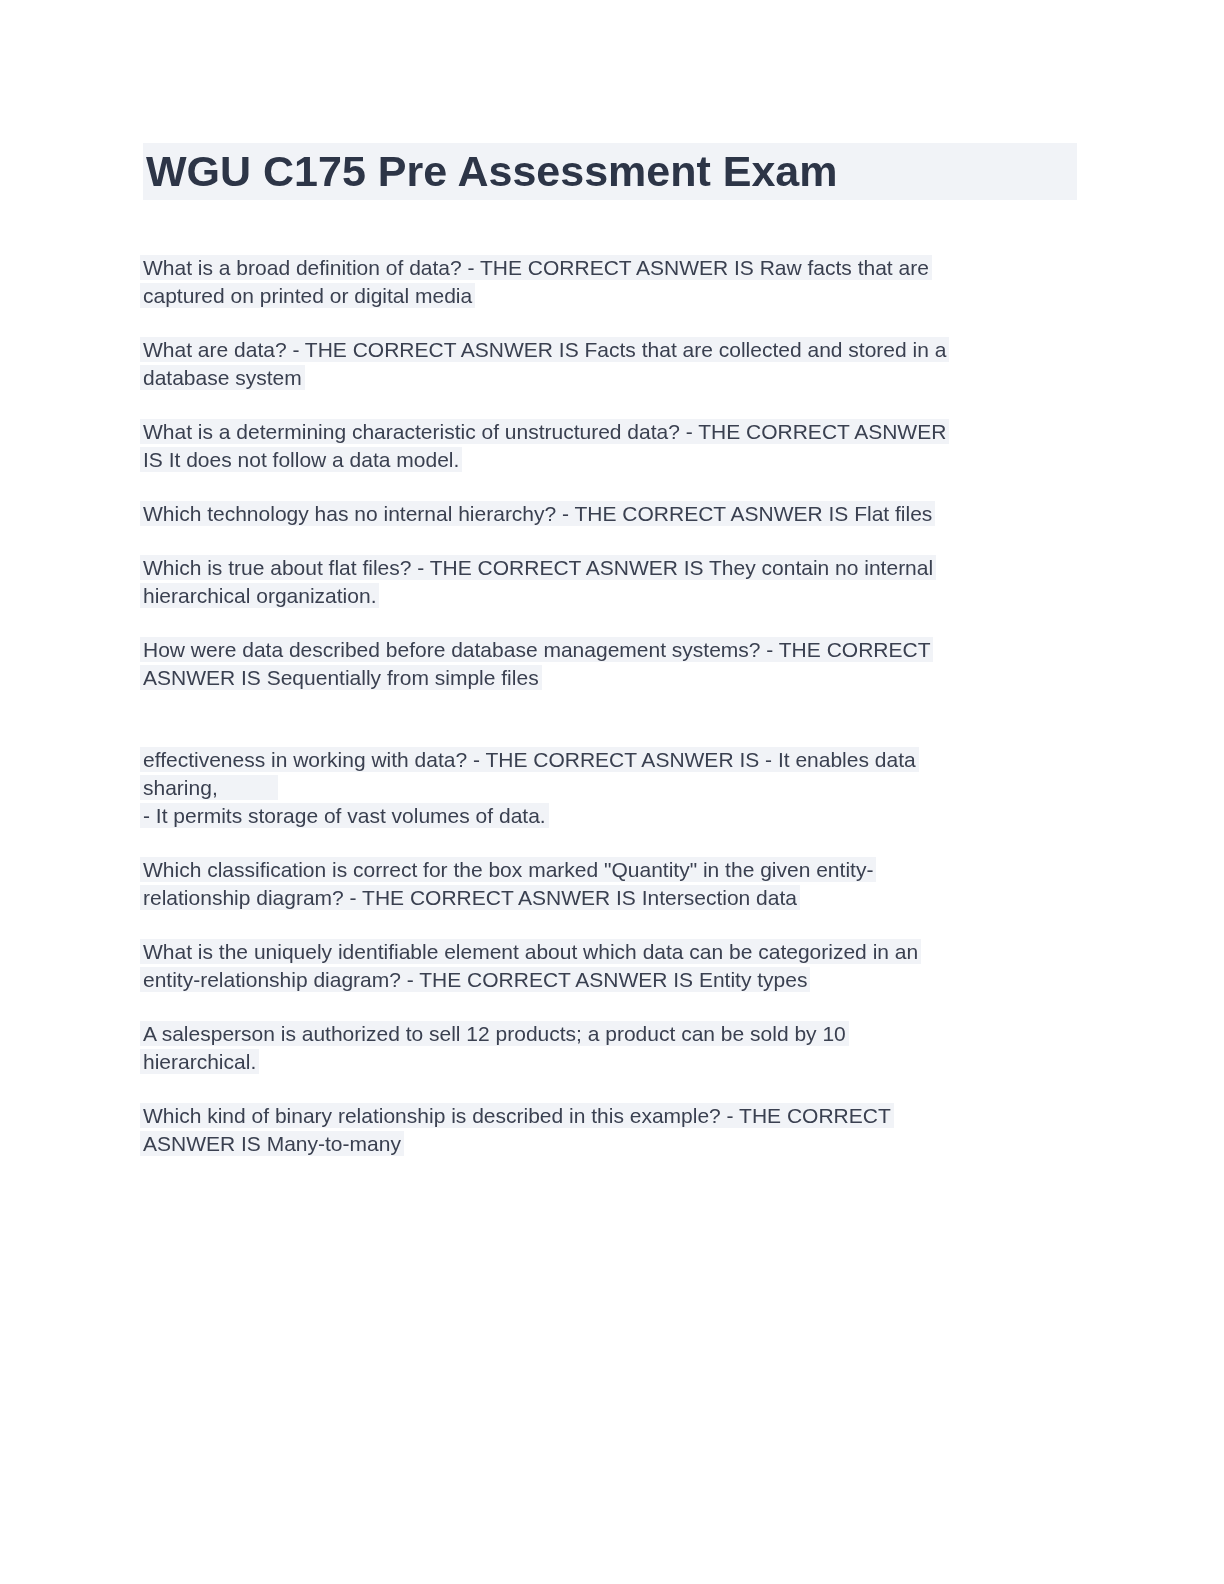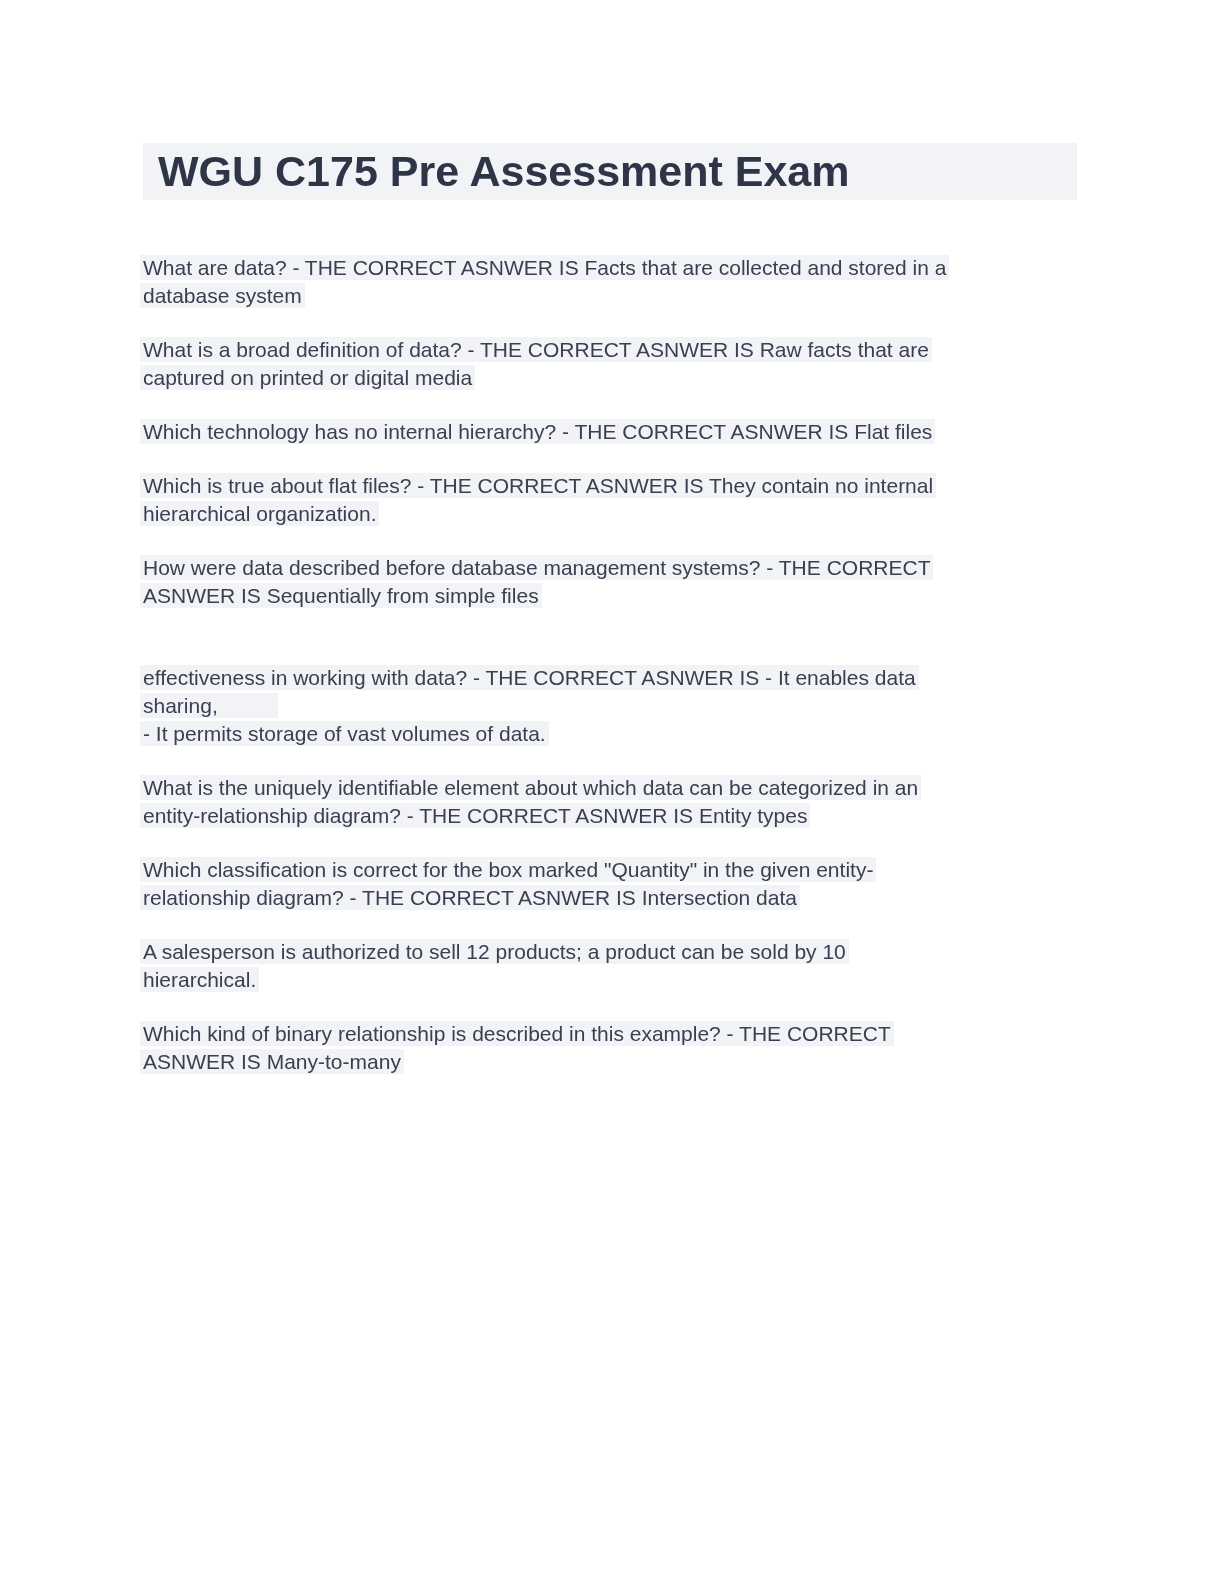--- a/index.html
+++ b/index.html
@@ -20,21 +20,21 @@
   }
   .title {
     margin: 0 0 54px 0;
     font-size: 43px;
     font-weight: bold;
     line-height: 57px;
     color: #2d3547;
     background: #f1f3f7;
     width: 934px;
     box-sizing: border-box;
-    padding-left: 15px;
+    padding-left: 3px;
     white-space: nowrap;
   }
   .body-text {
     font-size: 21px;
     line-height: 28px;
     color: #3a4050;
     font-weight: normal;
   }
   .para {
     margin: 0 0 26px 0;
@@ -48,24 +48,25 @@
   .line.ext {
     padding-right: 60px;
   }
 </style>
 </head>
 <body>
 
 <div class="page">
   <h1 class="title">WGU C175 Pre Assessment Exam</h1>
   <div class="body-text" id="paragraphs">
+      <div class="para"><span class="line">What is a broad definition of data? - THE CORRECT ASNWER IS Raw facts that are</span><br><span class="line">captured on printed or digital media</span></div>
       <div class="para"><span class="line">What are data? - THE CORRECT ASNWER IS Facts that are collected and stored in a</span><br><span class="line">database system</span></div>
-      <div class="para"><span class="line">What is a broad definition of data? - THE CORRECT ASNWER IS Raw facts that are</span><br><span class="line">captured on printed or digital media</span></div>
+      <div class="para"><span class="line">What is a determining characteristic of unstructured data? - THE CORRECT ASNWER</span><br><span class="line">IS It does not follow a data model.</span></div>
       <div class="para"><span class="line">Which technology has no internal hierarchy? - THE CORRECT ASNWER IS Flat files</span></div>
       <div class="para"><span class="line">Which is true about flat files? - THE CORRECT ASNWER IS They contain no internal</span><br><span class="line">hierarchical organization.</span></div>
       <div class="para"><span class="line">How were data described before database management systems? - THE CORRECT</span><br><span class="line">ASNWER IS Sequentially from simple files</span></div>
       <div class="para"><br><span class="line">effectiveness in working with data? - THE CORRECT ASNWER IS - It enables data</span><br><span class="line ext">sharing,</span><br><span class="line">- It permits storage of vast volumes of data.</span></div>
+      <div class="para"><span class="line">Which classification is correct for the box marked "Quantity" in the given entity-</span><br><span class="line">relationship diagram? - THE CORRECT ASNWER IS Intersection data</span></div>
       <div class="para"><span class="line">What is the uniquely identifiable element about which data can be categorized in an</span><br><span class="line">entity-relationship diagram? - THE CORRECT ASNWER IS Entity types</span></div>
-      <div class="para"><span class="line">Which classification is correct for the box marked "Quantity" in the given entity-</span><br><span class="line">relationship diagram? - THE CORRECT ASNWER IS Intersection data</span></div>
       <div class="para"><span class="line">A salesperson is authorized to sell 12 products; a product can be sold by 10</span><br><span class="line">hierarchical.</span></div>
       <div class="para"><span class="line">Which kind of binary relationship is described in this example? - THE CORRECT</span><br><span class="line">ASNWER IS Many-to-many</span></div>
     </div>
 </div>
 
 </body></html>

